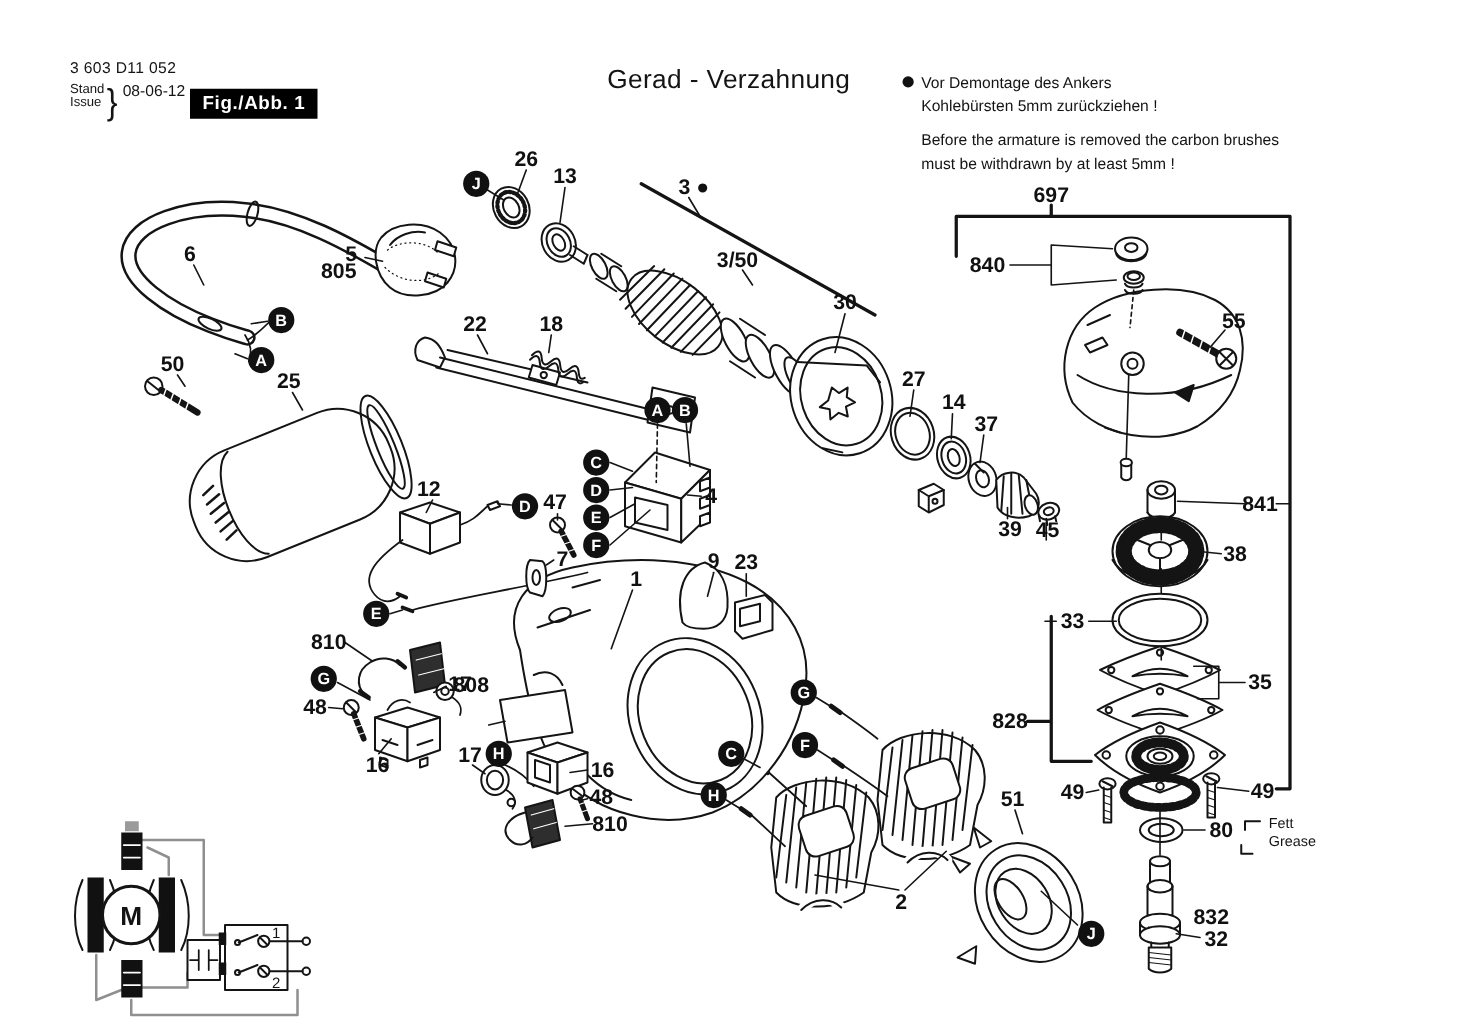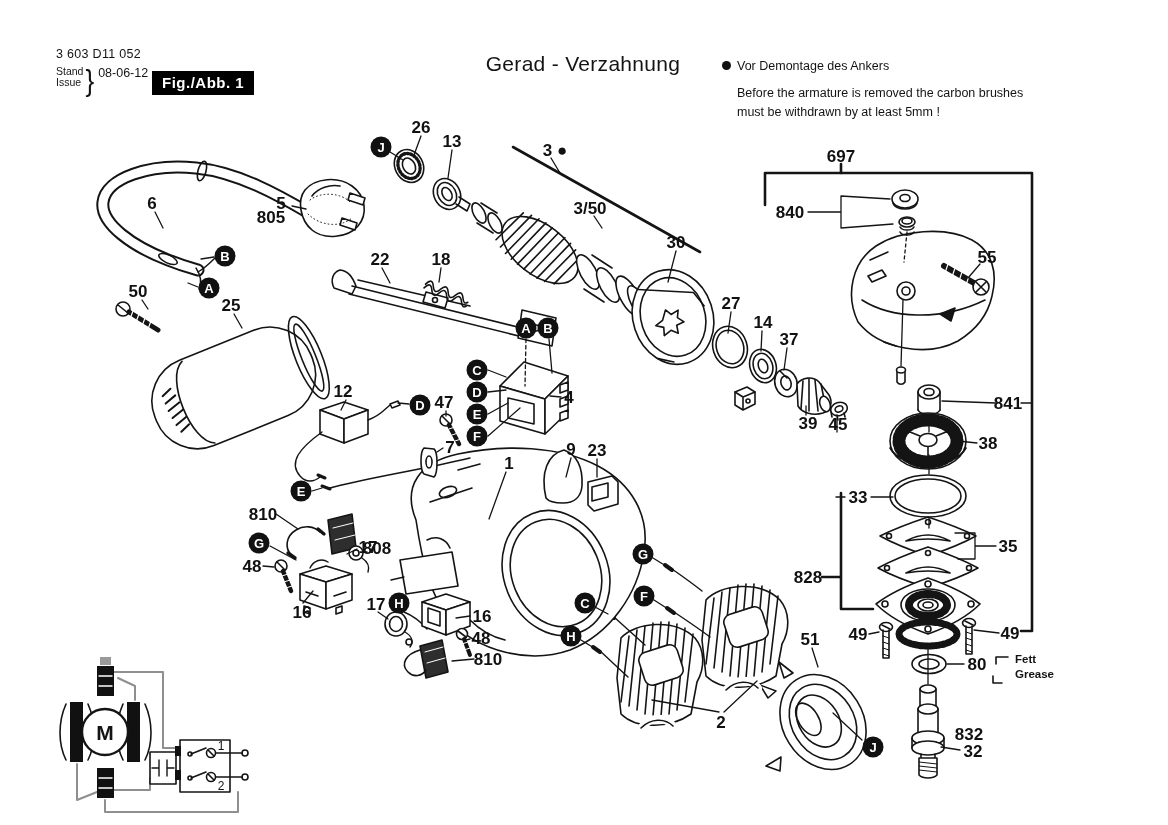--- a/index.html
+++ b/index.html
@@ -20,21 +20,21 @@
   .si-date{font-size:12.5px;}
   .fig-box{position:absolute;left:152px;top:71px;background:#000;color:#fff;font-weight:bold;
            font-size:15px;padding:3px 10px 4px 10px;letter-spacing:.5px;}
   .title{position:absolute;left:583px;top:52px;transform:translateX(-50%);font-weight:normal;
          font-size:21px;letter-spacing:.3px;white-space:nowrap;}
   .note{position:absolute;left:722px;top:57px;font-size:12.5px;line-height:19px;width:350px;}
   .note .blk2{margin-top:8px;}
   .note-row{position:relative;padding-left:15px;}
   .note-bullet{position:absolute;left:0;top:4px;width:9px;height:9px;border-radius:50%;background:#111;}
   .footer-note{position:absolute;left:305px;top:716px;font-size:11.5px;line-height:15px;}
-  .grease-note{position:absolute;left:1015px;top:652px;font-size:11.5px;line-height:14.5px;font-weight:bold;}
+  .grease-note{position:absolute;left:1015px;top:652px;font-size:11.5px;line-height:14.5px;}
 </style>
 </head>
 <body>
 
 <div id="page">
 
   <svg id="art" width="1168" height="825" viewBox="0 0 1168 825" fill="none" stroke="#141414" stroke-width="1.6" stroke-linecap="round" stroke-linejoin="round">
 
     <g>
       <path d="M 309,213 C 280,196 238,172 196,168 C 150,163 106,178 103,202 C 100,224 134,247 168,260 C 183,266 191,268 198,270" stroke-width="13"></path>
@@ -555,20 +555,21 @@
     <span class="si-date">08-06-12</span>
   </div>
   <div class="fig-box">Fig./Abb. 1</div>
   <div class="title">Gerad - Verzahnung</div>
 
   <div class="note">
     <div class="note-row">
       <span class="note-bullet"></span>
       <span>Vor Demontage des Ankers</span>
     </div>
+    <div class="note-row">Kohlebürsten 5mm zurückziehen !</div>
     <div class="note-row blk2">Before the armature is removed the carbon brushes</div>
     <div class="note-row">must be withdrawn by at least 5mm !</div>
   </div>
 
 
   <div class="grease-note">
     <div>Fett</div>
     <div>Grease</div>
   </div>
 

